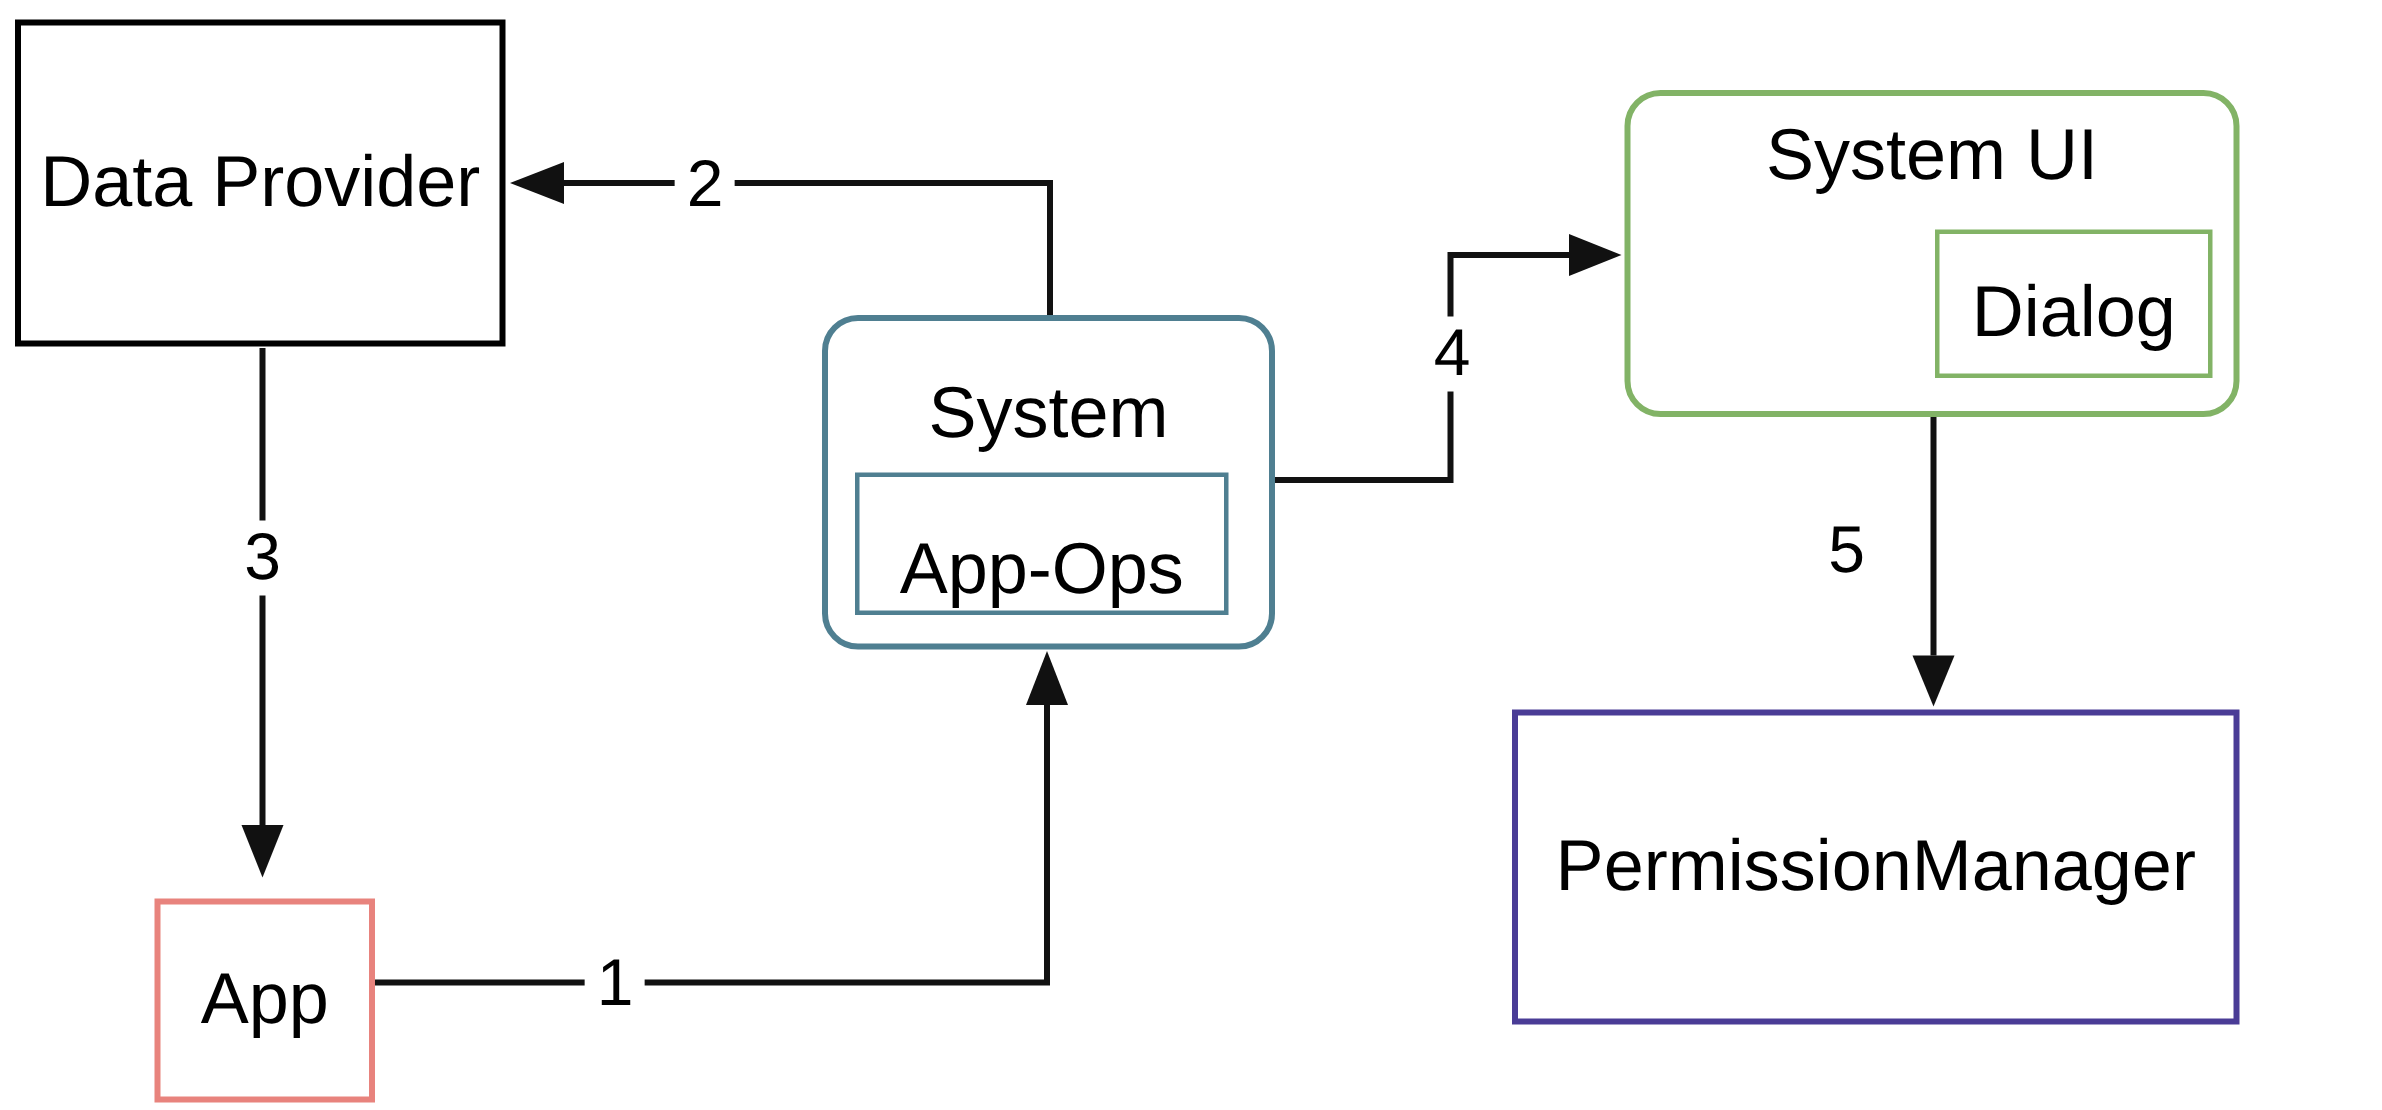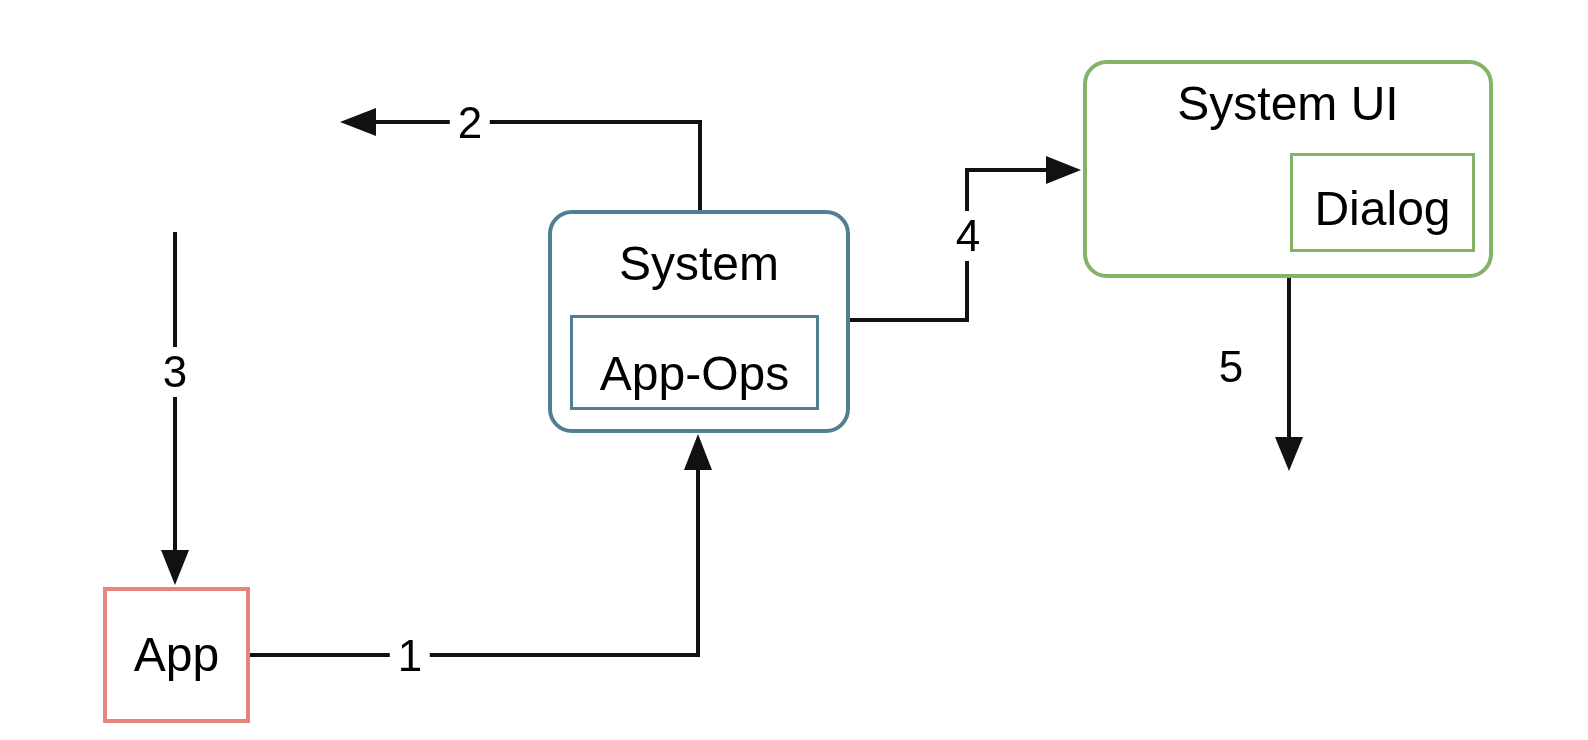--- a/index.html
+++ b/index.html
@@ -30,21 +30,21 @@
     align-items: flex-start;
     justify-content: center;
     border-radius: 24px;
   }
   .node-label {
     white-space: nowrap;
   }
   #node-data-provider { left: 10px;  top: 13px;  width: 327px; height: 218px; border: 4px solid #000000; }
   #node-app           { left: 103px; top: 587px; width: 147px; height: 136px; border: 4px solid #e8837d; }
   #node-system        { left: 548px; top: 210px; width: 302px; height: 223px; border: 4px solid #4f7f91; }
-  #node-system .node-label    { margin-top: 24px; }
+  #node-system .node-label    { margin-top: 36px; }
   #node-app-ops       { left: 18px;  top: 101px; width: 249px; height: 95px;  border: 3px solid #4d7c0f; }
   #node-system-ui     { left: 1083px; top: 60px; width: 410px; height: 218px; border: 4px solid #82b366; }
   #node-system-ui .node-label { margin-top: 14px; }
   #node-dialog        { left: 203px; top: 89px;  width: 185px; height: 99px;  border: 3px solid #82b366; text-align: center; }
   #node-permission-manager { left: 1008px; top: 473px; width: 485px; height: 210px; border: 4px solid #4a3c96; }
 
   #edges-layer {
     position: absolute;
     left: 0; top: 0;
     width: 1588px;
@@ -92,39 +92,45 @@
     <polyline class="edge-line" points="175,232 175,550"></polyline>
     <polygon class="edge-head" points="175,585 161,550 189,550"></polygon>
 
     <polyline class="edge-line" points="850,320 967,320 967,170 1046,170"></polyline>
     <polygon class="edge-head" points="1081,170 1046,156 1046,184"></polygon>
 
     <polyline class="edge-line" points="1289,278 1289,437"></polyline>
     <polygon class="edge-head" points="1289,471 1275,437 1303,437"></polygon>
   </svg>
 
+  <div class="node" id="node-data-provider" style="border-color: rgb(0, 0, 0);">
+    <span class="node-label">Data Provider</span>
+  </div>
 
-  <div class="node" id="node-app" style="border-color: rgb(232, 131, 125);">
+  <div class="node" id="node-app" style="border-color: rgb(232, 131, 125); margin-top: 12px;">
     <span class="node-label">App</span>
   </div>
 
   <div class="node top-label" id="node-system" style="border-color: rgb(79, 127, 145);">
     <span class="node-label">System</span>
     <div class="node" id="node-app-ops" style="border-color: rgb(79, 127, 145);">
       <span class="node-label">App-Ops</span>
     </div>
   </div>
 
   <div class="node top-label" id="node-system-ui" style="border-color: rgb(130, 179, 102);">
     <span class="node-label">System UI</span>
     <div class="node" id="node-dialog" style="border-color: rgb(130, 179, 102);">
       <span class="node-label">Dialog</span>
     </div>
   </div>
 
+  <div class="node" id="node-permission-manager" style="border-color: rgb(74, 60, 150);">
+    <span class="node-label">PermissionManager</span>
+  </div>
 
   <div class="edge-label" id="edge-label-1">1</div>
   <div class="edge-label" id="edge-label-2">2</div>
   <div class="edge-label" id="edge-label-3">3</div>
   <div class="edge-label" id="edge-label-4">4</div>
   <div class="edge-label" id="edge-label-5">5</div>
 
 </div>
 
 </body></html>

